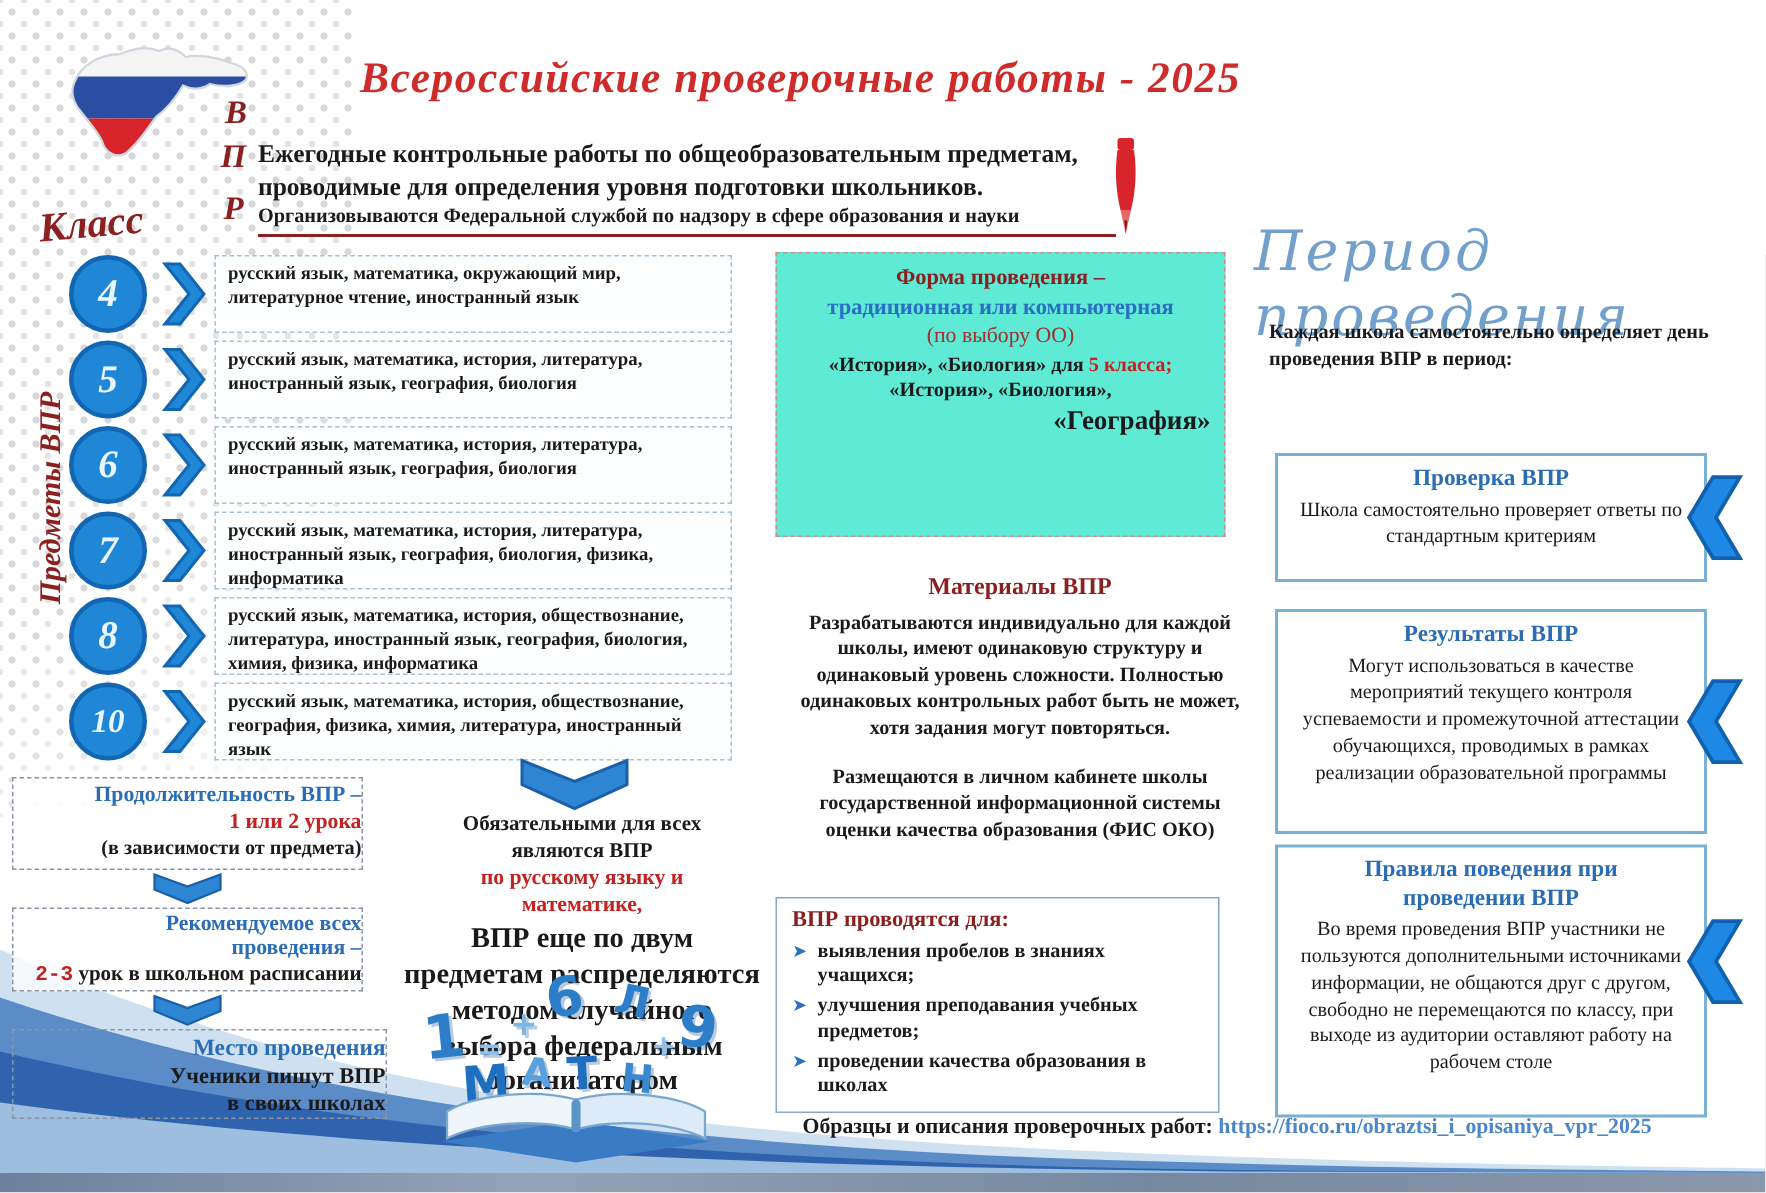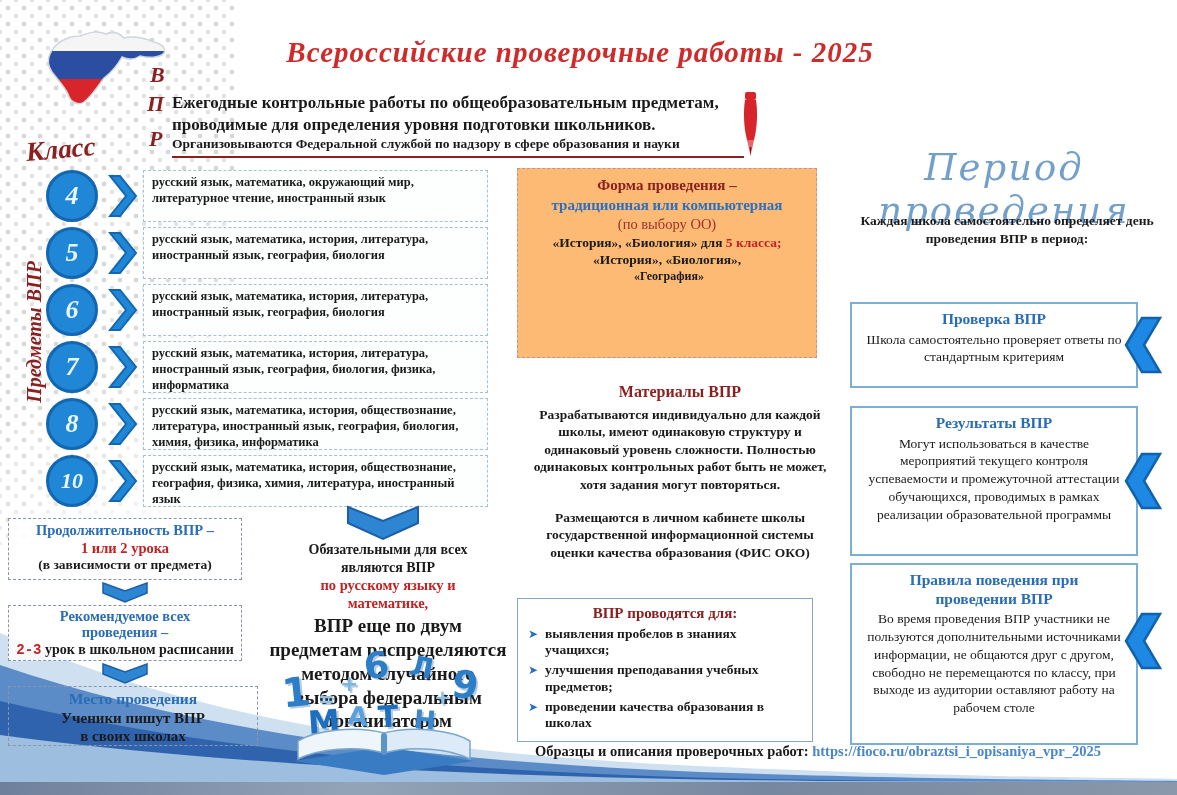--- a/index.html
+++ b/index.html
@@ -1,21 +1,21 @@
 <!DOCTYPE html>
 <html><head>
 <meta charset="utf-8">
 <style>
   html,body{margin:0;padding:0;background:#e8e8e8;}
   #canvas{position:relative;width:1177px;height:795px;background:#ffffff;overflow:hidden;
           font-family:"Liberation Serif",serif;color:#1a1a1a;}
   .abs{position:absolute;}
   .b{font-weight:bold;}
   .i{font-style:italic;}
-  .ctr{text-align:center;}
+  .ctr{}
   .maroon{color:#8b2020;}
   .red{color:#c22222;}
   
   #dots{left:0;top:0;width:238px;height:545px;
         background-image:radial-gradient(#d7d7d7 2.2px,transparent 2.6px),radial-gradient(#e3e3e3 2px,transparent 2.4px);
         background-size:16px 16px,16px 16px;background-position:0 0,8px 8px;
         -webkit-mask-image:linear-gradient(135deg,#000 55%,transparent 95%);
         mask-image:linear-gradient(135deg,#000 55%,transparent 95%);}
   
   #title{left:240px;top:36px;width:680px;font-size:29px;color:#cf2b2b;letter-spacing:1px;}
@@ -26,28 +26,28 @@
   #klass{left:26px;top:134px;font-size:27px;color:#8b2020;transform:rotate(-5deg);}
   
   .circle{width:52px;height:52px;border-radius:50%;background:#1f87d5;border:3px solid #1266b2;
           box-sizing:border-box;color:#eaf6ff;font-size:26px;font-weight:bold;font-style:italic;
           display:flex;align-items:center;justify-content:center;}
   .subjbox{width:345px;height:52px;box-sizing:border-box;border:1.5px dashed #a4c2d4;background:#fdfefe;
            padding:3px 8px;font-size:12.5px;font-weight:bold;line-height:1.28;}
   #predmety{left:-48px;top:318px;width:170px;height:28px;text-align:center;font-size:20px;
             font-weight:bold;font-style:italic;color:#8b2020;transform:rotate(-90deg);}
   
-  .dash-box{box-sizing:border-box;border:1.6px dashed #8a96a8;background:#ffffffcc;text-align:center;
+  .dash-box{box-sizing:border-box;border:1.6px dashed #8a96a8;background:#ffffffcc;text-align:right;
             padding-top:3px;line-height:1.22;}
   .dash-title{color:#2a6db5;font-weight:bold;font-size:14.5px;}
   .dash-red{color:#c22222;font-weight:bold;font-size:14.5px;}
   .dash-note{font-weight:bold;font-size:13.5px;}
   
   #form-box{left:517px;top:168px;width:300px;height:190px;box-sizing:border-box;
-            border:1.6px dashed #c99090;background:#fdba74;padding:7px 9px;text-align:center;line-height:1.3;}
+            border:1.6px dashed #c99090;background:#5eead4;padding:7px 9px;text-align:center;line-height:1.3;}
   #materials{left:517px;top:382px;width:300px;text-align:center;line-height:1.3;margin-left:13px;}
   #purpose-box{left:517px;top:598px;width:296px;box-sizing:border-box;border:1.6px solid #86a8c8;
                background:#fff;padding:6px 10px 10px;}
   .bullet-row{display:flex;gap:7px;font-size:13.5px;font-weight:bold;line-height:1.2;margin-top:4px;}
   .bullet-glyph{color:#2a6fc0;font-size:12px;line-height:1.4;font-family:"DejaVu Sans",sans-serif;}
   
   #period-title{left:836px;top:146px;width:336px;font-size:37px;font-style:italic;color:#739fcb;
                 letter-spacing:2px;font-family:"DejaVu Serif",serif;}
   #period-text{left:846px;top:212px;width:322px;font-size:13.5px;font-weight:bold;line-height:1.35;}
   .rbox{width:288px;box-sizing:border-box;border:2px solid #7bafd4;background:#fff;
@@ -221,21 +221,21 @@
       <rect x="97" y="8" width="6" height="22" rx="3" fill="#5a94c8"></rect>
     </svg>
   </div>
 
   <div id="form-box" class="abs">
     <div class="b maroon" style="font-size:15px;">Форма проведения –</div>
     <div class="b" style="font-size:15px;color:#2a6fc0;">традиционная или компьютерная</div>
     <div style="font-size:14.5px;color:#a03030;">(по выбору ОО)</div>
     <div class="b" style="font-size:13.5px;"><span>«История», «Биология» для </span><span class="red">5 класса;</span></div>
     <div class="b" style="font-size:13.5px;">«История», «Биология»,</div>
-    <div class="b" style="font-size:12px;text-align:center;padding-left:4px;">«География»</div>
+    <div class="b" style="font-size:18px;text-align:right;padding-left:4px;">«География»</div>
   </div>
 
   <div id="materials" class="abs">
     <div class="b maroon" style="font-size:16px;margin-bottom:3px;">Материалы ВПР</div>
     <div class="b" style="font-size:13.5px;">Разрабатываются индивидуально для каждой школы, имеют одинаковую структуру и одинаковый уровень сложности. Полностью одинаковых контрольных работ быть не может, хотя задания могут повторяться.</div>
     <div class="b" style="font-size:13.5px;margin-top:15px;">Размещаются в личном кабинете школы государственной информационной системы оценки качества образования (ФИС ОКО)</div>
   </div>
 
   <div id="purpose-box" class="abs">
     <div class="b maroon ctr" style="font-size:15px;">ВПР проводятся для:</div>

